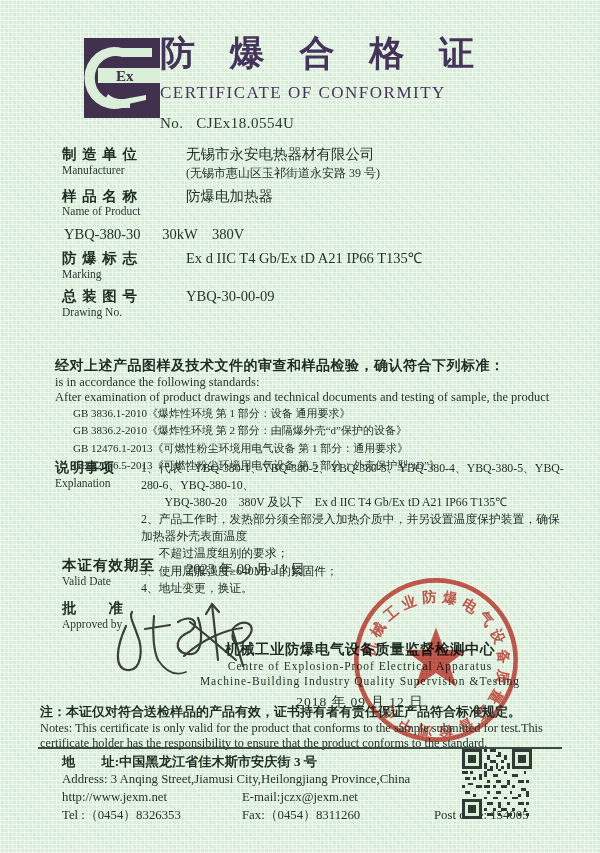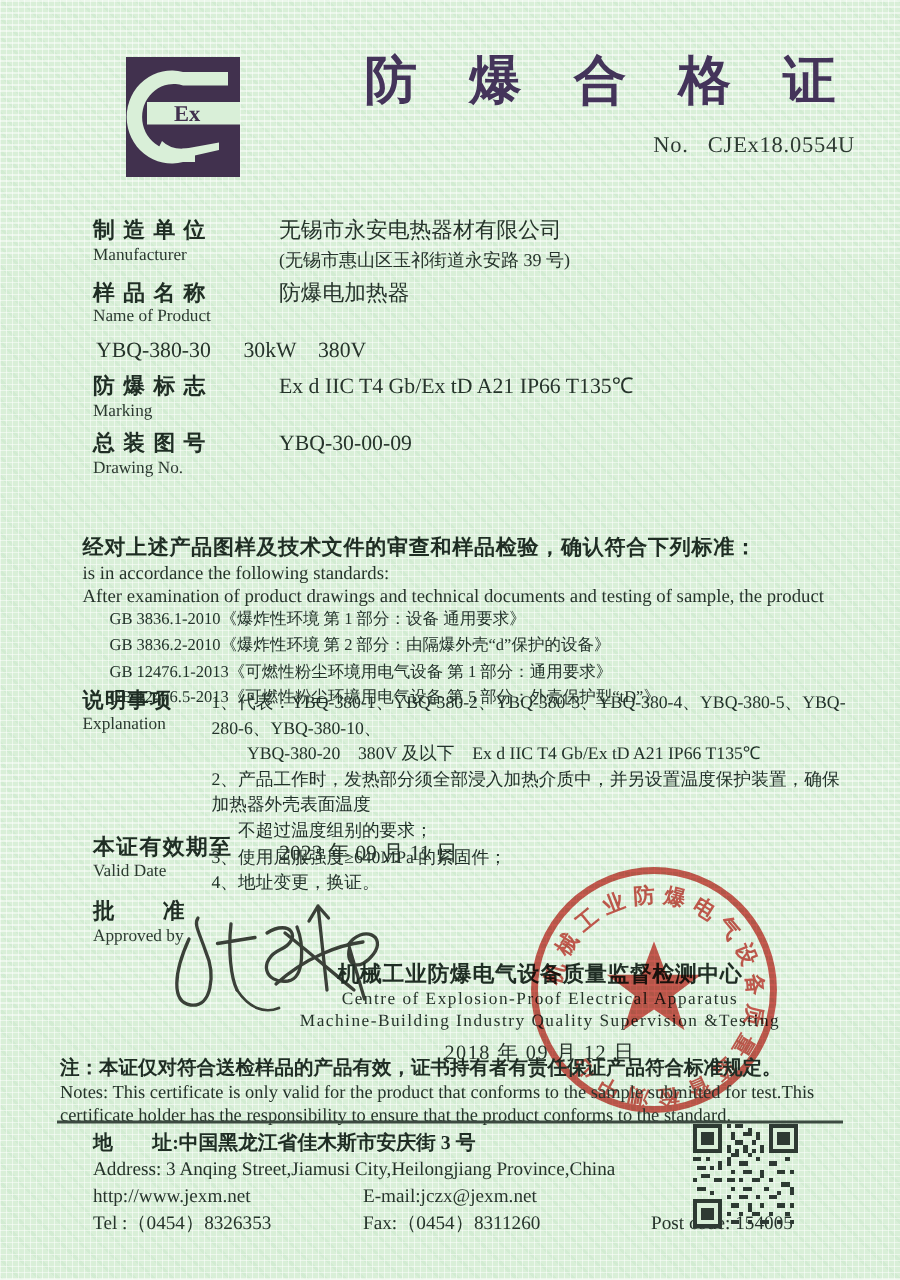--- a/index.html
+++ b/index.html
@@ -9,21 +9,21 @@
     background-color:#d9efd8;
     background-image:
       repeating-linear-gradient(0deg, rgba(255,255,255,.5) 0 1px, transparent 1px 4px),
       repeating-linear-gradient(90deg, rgba(255,255,255,.5) 0 1px, transparent 1px 4px),
       repeating-linear-gradient(45deg, rgba(150,205,160,.10) 0 2px, transparent 2px 9px);
   }
   .abs{position:absolute;}
   .pre{white-space:pre-wrap;}
   
   .logo{left:84px;top:38px;width:76px;height:80px;}
-  .titleblock{left:160px;top:30px;width:410px;text-align:right;}
+  .titleblock{left:160px;top:30px;width:410px;text-align:left;}
   .cert-title{font-size:35px;font-weight:bold;letter-spacing:13px;color:#44345a;
     font-family:"Liberation Serif",serif;white-space:nowrap;}
   .cert-sub{font-size:17px;letter-spacing:1.5px;color:#44345a;margin-top:6px;font-weight:500;}
   .cert-no{font-size:15px;color:#2c3a31;margin-top:12px;letter-spacing:.5px;}
   
   .fields{left:62px;top:146px;width:500px;}
   .frow{display:flex;margin-bottom:7px;}
   .flabel{width:122px;flex:0 0 122px;}
   .zh{font-size:14.5px;font-weight:bold;color:#1f2d24;letter-spacing:1px;line-height:1.15;}
   .en{font-size:11.5px;color:#2c3a31;line-height:1.15;margin-top:1px;}
@@ -73,20 +73,21 @@
   <svg class="abs logo" viewBox="0 0 76 80">
     <rect x="0" y="0" width="76" height="80" fill="#41314e"></rect>
     <path d="M38 10 a30 31 0 1 0 0 60 l8 0 0 -9 -8 0 a21 22 0 1 1 0 -42 l30 0 0 -9 z" fill="#d9efd8"></path>
     <rect x="14" y="30" width="62" height="15" fill="#d9efd8"></rect>
     <text x="32" y="42.5" font-size="15" font-weight="bold" fill="#41314e" font-family="Liberation Serif,serif">Ex</text>
     <path d="M24 56 q6 6 16 5 l22 -4 0 5 -22 5 q-12 1 -18 -7 z" fill="#d9efd8"></path>
   </svg>
 
   <div class="abs titleblock">
     <div class="cert-title">防 爆 合 格 证</div>
+    <div class="cert-sub">CERTIFICATE OF CONFORMITY</div>
     <div class="cert-no pre">No.   CJEx18.0554U</div>
   </div>
 
   <div class="abs fields">
     <div class="frow">
       <div class="flabel">
         <div class="zh">制 造 单 位</div>
         <div class="en">Manufacturer</div>
       </div>
       <div class="fvalue">

